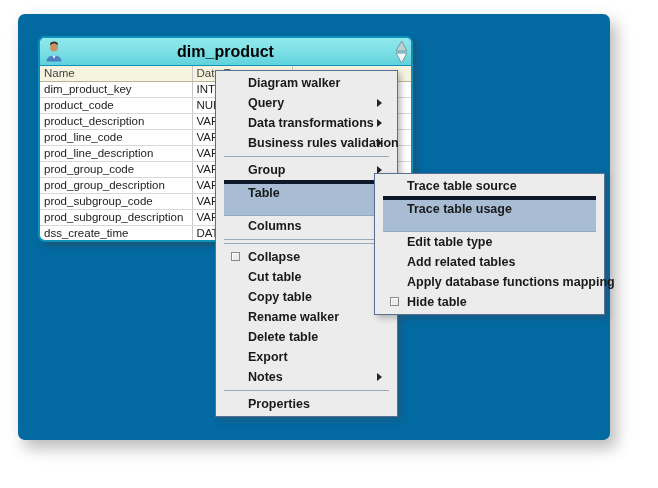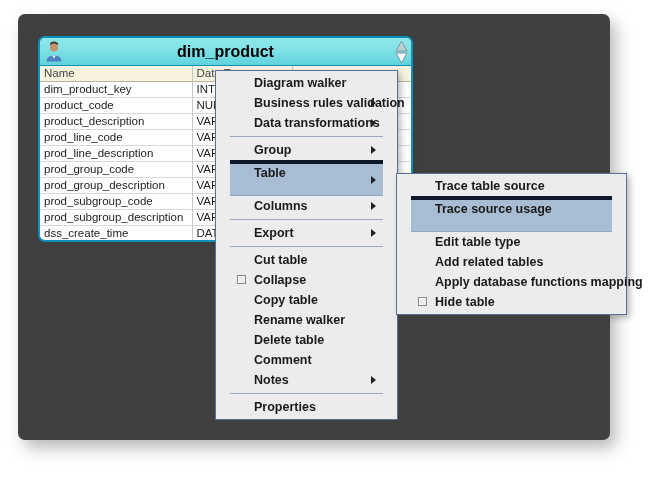--- a/index.html
+++ b/index.html
@@ -16,21 +16,21 @@
     width: 658px;
     height: 488px;
     background: #ffffff;
   }
 
   
   #canvas {
     position: absolute;
     left: 18px; top: 14px;
     width: 592px; height: 426px;
-    background: #404040;
+    background: #0369a1;
     border-radius: 7px;
     box-shadow: 6px 8px 16px rgba(80,80,80,0.40);
   }
 
   
   #entity {
     position: absolute;
     left: 20px; top: 22px;
     width: 375px; height: 206px;
     border: 2px solid #0c92b8;
@@ -97,24 +97,24 @@
   .grid tr td:last-child, .grid tr th:last-child { border-right: none; }
 
   
   .menu {
     position: absolute;
     background: #ececec;
     border: 1px solid #5a6f94;
     font-size: 12.5px;
     color: #1a1a1a;
     box-shadow: 3px 3px 6px rgba(70,70,70,0.35);
-    padding: 2px 14px;
+    padding: 2px 8px;
   }
   #menu-main { left: 197px; top: 56px; width: 183px; }
-  #menu-sub  { left: 378px; top: 159px; width: 231px; }
+  #menu-sub  { left: 356px; top: 159px; width: 231px; }
 
   .mi {
     position: relative;
     height: 20px;
     line-height: 20px;
     padding-left: 24px;
     padding-right: 18px;
     white-space: nowrap;
     font-weight: bold;
     cursor: default;
@@ -243,43 +243,43 @@
             <td>dss_create_time</td>
             <td>DATET</td>
             <td></td>
           </tr>
         </tbody>
       </table>
     </div>
 
     <div id="menu-main" class="menu">
       <div class="mi"><span>Diagram walker</span></div>
+      <div class="mi"><span>Query</span><span class="arrow"></span></div>
+      <div class="mi"><span>Data transformations</span><span class="arrow"></span></div>
       <div class="mi"><span>Business rules validation</span><span class="arrow"></span></div>
-      <div class="mi"><span>Data transformations</span><span class="arrow"></span></div>
       <div class="sep"></div>
       <div class="mi"><span>Group</span><span class="arrow"></span></div>
       <div class="mi selected"><span>Table</span><span class="arrow"></span></div>
       <div class="mi"><span>Columns</span><span class="arrow"></span></div>
       <div class="sep"></div>
-      <div class="mi"><span>Export</span><span class="arrow"></span></div>
-      <div class="sep"></div>
+      <div class="sep"></div>
+      <div class="mi"><span class="cb"></span><span>Collapse</span></div>
       <div class="mi"><span>Cut table</span></div>
-      <div class="mi"><span class="cb"></span><span>Collapse</span></div>
       <div class="mi"><span>Copy table</span></div>
       <div class="mi"><span>Rename walker</span></div>
       <div class="mi"><span>Delete table</span></div>
-      <div class="mi"><span>Comment</span></div>
+      <div class="mi"><span>Export</span></div>
       <div class="mi"><span>Notes</span><span class="arrow"></span></div>
       <div class="sep"></div>
       <div class="mi"><span>Properties</span></div>
     </div>
 
     <div id="menu-sub" class="menu">
       <div class="mi"><span>Trace table source</span></div>
-      <div class="mi selected"><span>Trace source usage</span></div>
+      <div class="mi selected"><span>Trace table usage</span></div>
       <div class="mi"><span>Edit table type</span></div>
       <div class="mi"><span>Add related tables</span></div>
       <div class="mi"><span>Apply database functions mapping</span></div>
       <div class="mi"><span class="cb"></span><span>Hide table</span></div>
     </div>
 
   </div>
 </div>
 
 </body></html>

